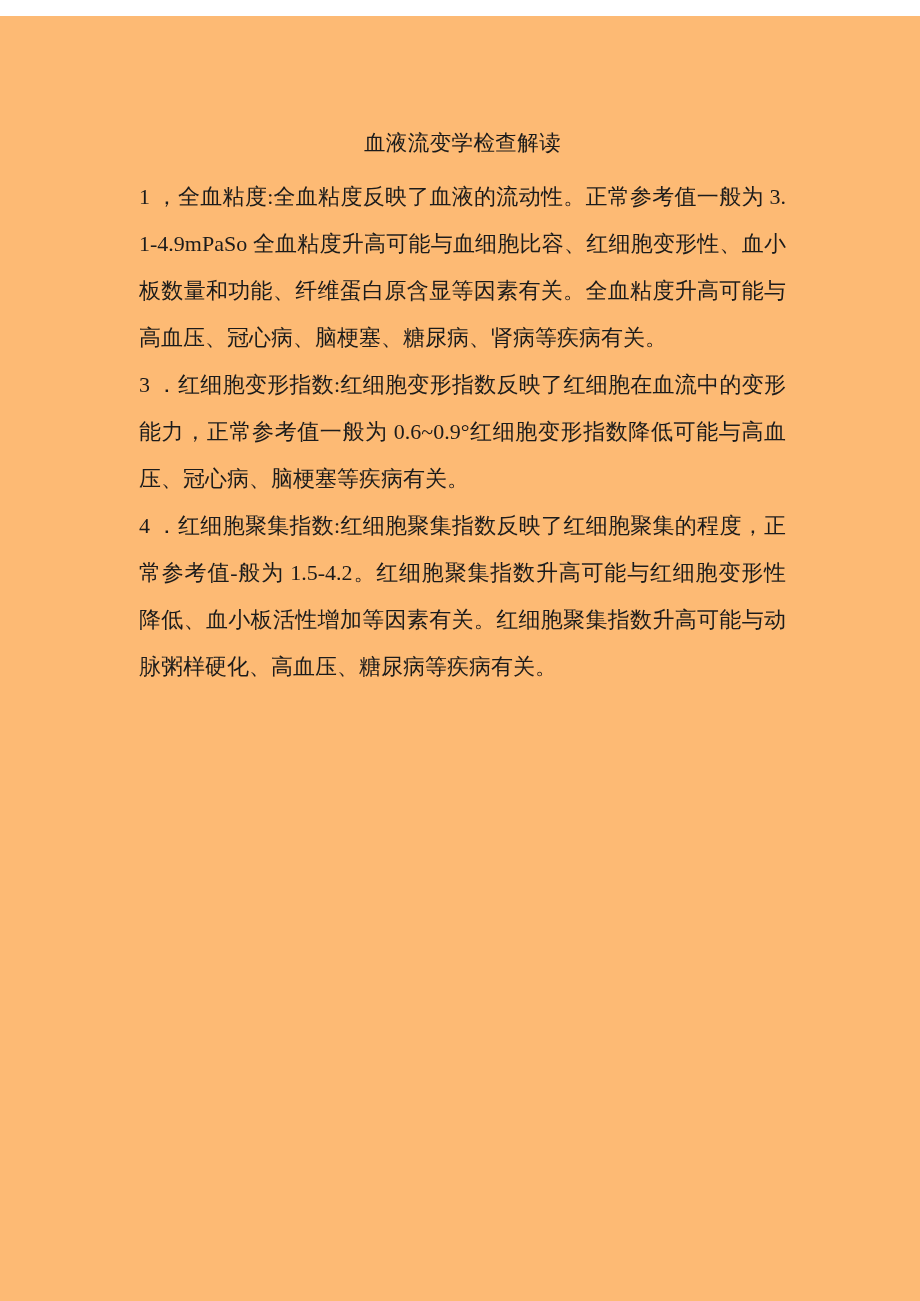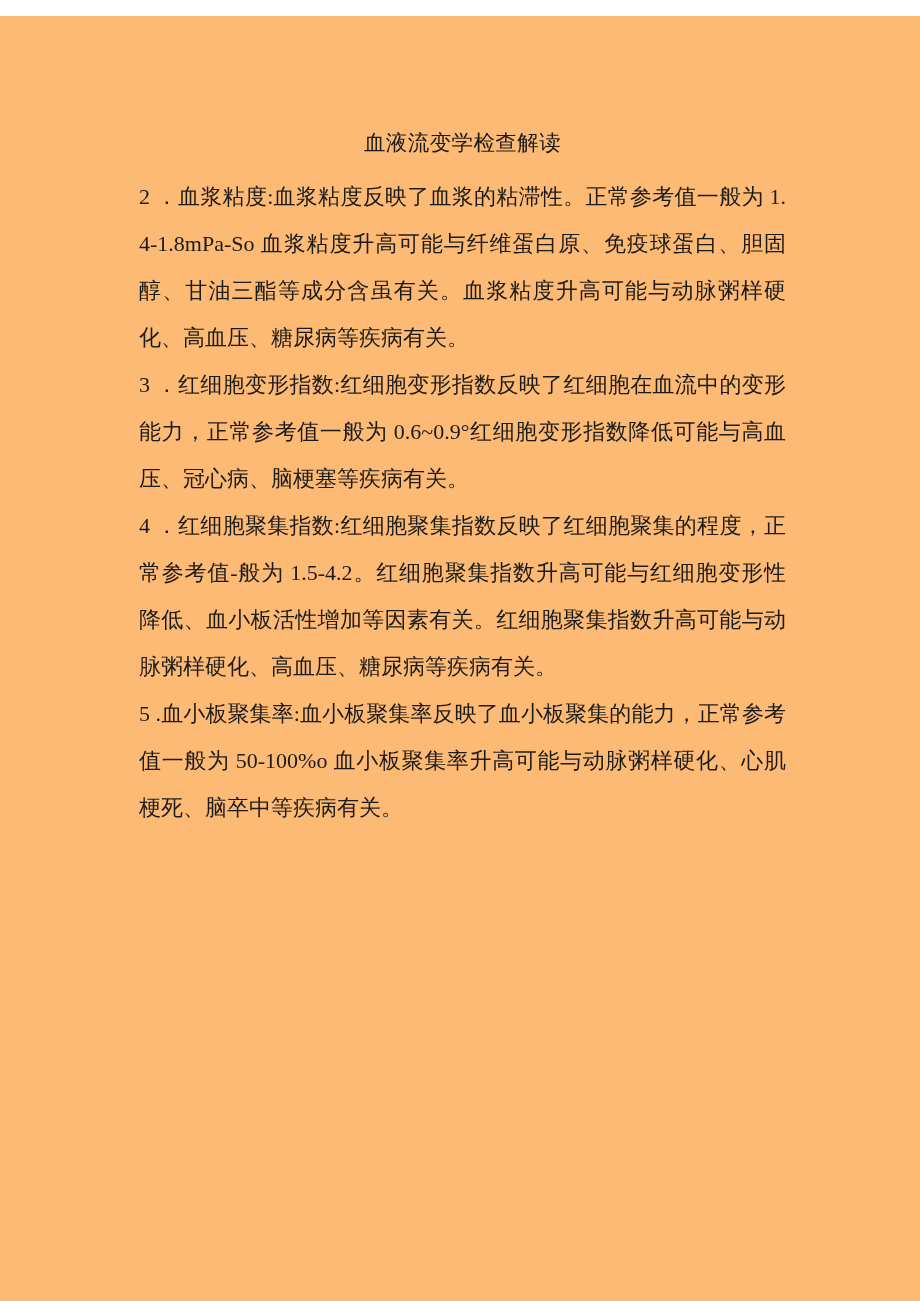--- a/index.html
+++ b/index.html
@@ -55,23 +55,22 @@
 </head>
 <body>
 
 <div class="page">
   <div class="content">
 
     <h1 class="doc-title">血液流变学检查解读</h1>
 
 
 
+    <p class="para">1 ，全血粘度:全血粘度反映了血液的流动性。正常参考值一般为 3.1-4.9mPaSo 全血粘度升高可能与血细胞比容、红细胞变形性、血小板数量和功能、纤维蛋白原含显等因素有关。全血粘度升高可能与高血压、冠心病、脑梗塞、糖尿病、肾病等疾病有关。</p>
 
-    <p class="para">2 ．血浆粘度:血浆粘度反映了血浆的粘滞性。正常参考值一般为 1.4-1.8mPa-So 血浆粘度升高可能与纤维蛋白原、免疫球蛋白、胆固醇、甘油三酯等成分含虽有关。血浆粘度升高可能与动脉粥样硬化、高血压、糖尿病等疾病有关。</p>
 
     <p class="para">3 ．红细胞变形指数:红细胞变形指数反映了红细胞在血流中的变形能力，正常参考值一般为 0.6~0.9°红细胞变形指数降低可能与高血压、冠心病、脑梗塞等疾病有关。</p>
 
     <p class="para">4 ．红细胞聚集指数:红细胞聚集指数反映了红细胞聚集的程度，正常参考值-般为 1.5-4.2。红细胞聚集指数升高可能与红细胞变形性降低、血小板活性增加等因素有关。红细胞聚集指数升高可能与动脉粥样硬化、高血压、糖尿病等疾病有关。</p>
 
-    <p class="para">5 .血小板聚集率:血小板聚集率反映了血小板聚集的能力，正常参考值一般为 50-100%o 血小板聚集率升高可能与动脉粥样硬化、心肌梗死、脑卒中等疾病有关。</p>
 
   </div>
 </div>
 
 </body></html>

